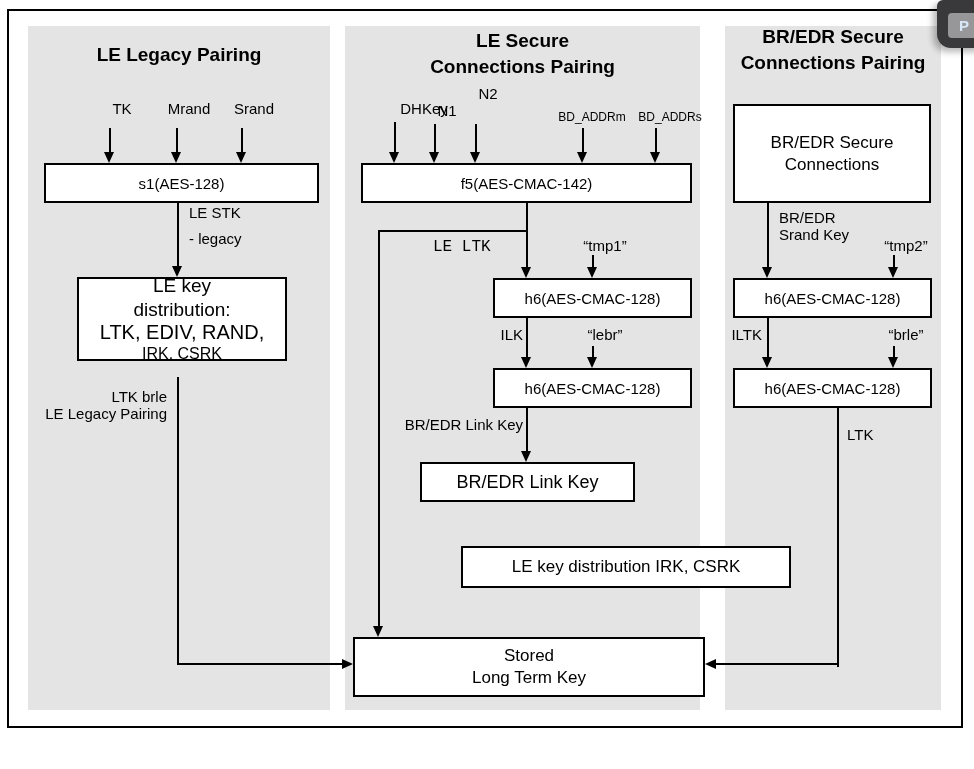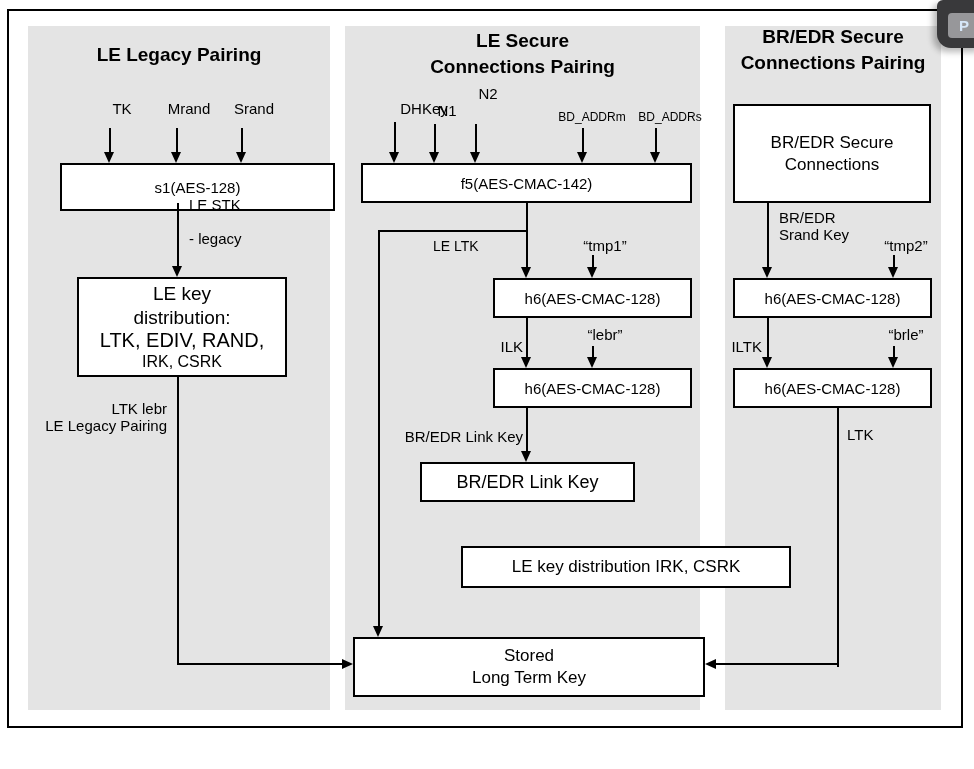--- a/index.html
+++ b/index.html
@@ -7,23 +7,23 @@
          font-family:"Liberation Sans",sans-serif;color:#000;}
   .frame{position:absolute;left:7px;top:9px;width:956px;height:719px;
          border:2px solid #000;box-sizing:border-box;background:#fff;}
   .panel{position:absolute;top:26px;height:684px;}
   .col-title{position:absolute;text-align:center;font-weight:bold;font-size:19px;line-height:26px;white-space:nowrap;}
   .box{position:absolute;background:#fff;border:2px solid #000;box-sizing:border-box;
        display:flex;flex-direction:column;align-items:center;justify-content:center;
        text-align:center;font-size:15px;line-height:19px;}
   .lbl{position:absolute;font-size:15px;line-height:17px;white-space:nowrap;}
   .lbl-sm{position:absolute;font-size:12px;line-height:14px;white-space:nowrap;text-align:right;}
-  .lbl-big{position:absolute;font-size:14px;white-space:nowrap;}
+  .lbl-big{position:absolute;font-size:16px;white-space:nowrap;font-family:Liberation Mono, monospace;}
   .ctr{transform:translateX(-50%);margin-left:12px;}
-  .ra{text-align:right;white-space:normal;margin-top:12px;}
+  .ra{text-align:right;white-space:normal;}
   .vline{position:absolute;width:2px;background:#000;}
   .hline{position:absolute;height:2px;background:#000;}
   .ar-d{position:absolute;width:0;height:0;border-left:5px solid transparent;
         border-right:5px solid transparent;border-top:11px solid #000;}
   .ar-r{position:absolute;width:0;height:0;border-top:5px solid transparent;
         border-bottom:5px solid transparent;border-left:11px solid #000;}
   .ar-l{position:absolute;width:0;height:0;border-top:5px solid transparent;
         border-bottom:5px solid transparent;border-right:11px solid #000;}
   .caption{position:absolute;left:5px;top:739px;font-style:italic;font-size:20px;white-space:pre;}
   .overlay{position:absolute;left:937px;top:0;width:45px;height:48px;
@@ -51,38 +51,38 @@
   <div class="lbl ctr" style="left:177px;top:100px">Mrand</div>
   <div class="lbl ctr" style="left:242px;top:100px">Srand</div>
 
   <div class="vline" style="left:109px;top:128px;height:24px"></div>
   <div class="ar-d" style="left:104px;top:152px"></div>
   <div class="vline" style="left:176px;top:128px;height:24px"></div>
   <div class="ar-d" style="left:171px;top:152px"></div>
   <div class="vline" style="left:241px;top:128px;height:24px"></div>
   <div class="ar-d" style="left:236px;top:152px"></div>
 
-  <div class="box" style="left:60px;top:163px;width:275px;height:48px">
+  <div class="box" style="left:44px;top:163px;width:275px;height:40px">
     <span>s1(AES-128)</span>
   </div>
 
   <div class="vline" style="left:177px;top:203px;height:63px"></div>
   <div class="ar-d" style="left:172px;top:266px"></div>
-  <div class="lbl" style="left:189px;top:196px">LE STK</div>
+  <div class="lbl" style="left:189px;top:204px">LE STK</div>
   <div class="lbl" style="left:189px;top:230px">- legacy</div>
 
-  <div class="box" style="left:77px;top:277px;width:210px;height:100px">
+  <div class="box" style="left:77px;top:277px;width:210px;height:84px">
     <span style="font-size:19px;line-height:24px">LE key</span>
     <span style="font-size:19px;line-height:24px">distribution:</span>
     <span style="font-size:20px;line-height:21px">LTK, EDIV, RAND,</span>
     <span style="font-size:16px;line-height:21px">IRK, CSRK</span>
   </div>
 
   <div class="lbl ra" style="left:40px;top:388px;width:127px">
-    <span>LTK lebr</span><br>
+    <span>LTK brle</span><br>
     <span>LE Legacy Pairing</span>
   </div>
 
   <div class="vline" style="left:177px;top:377px;height:288px"></div>
   <div class="hline" style="left:177px;top:663px;width:167px"></div>
   <div class="ar-r" style="left:342px;top:659px"></div>
 
   <div class="col-title" style="left:345px;top:28px;width:355px">
     <span>LE Secure</span><br>
     <span>Connections Pairing</span>

